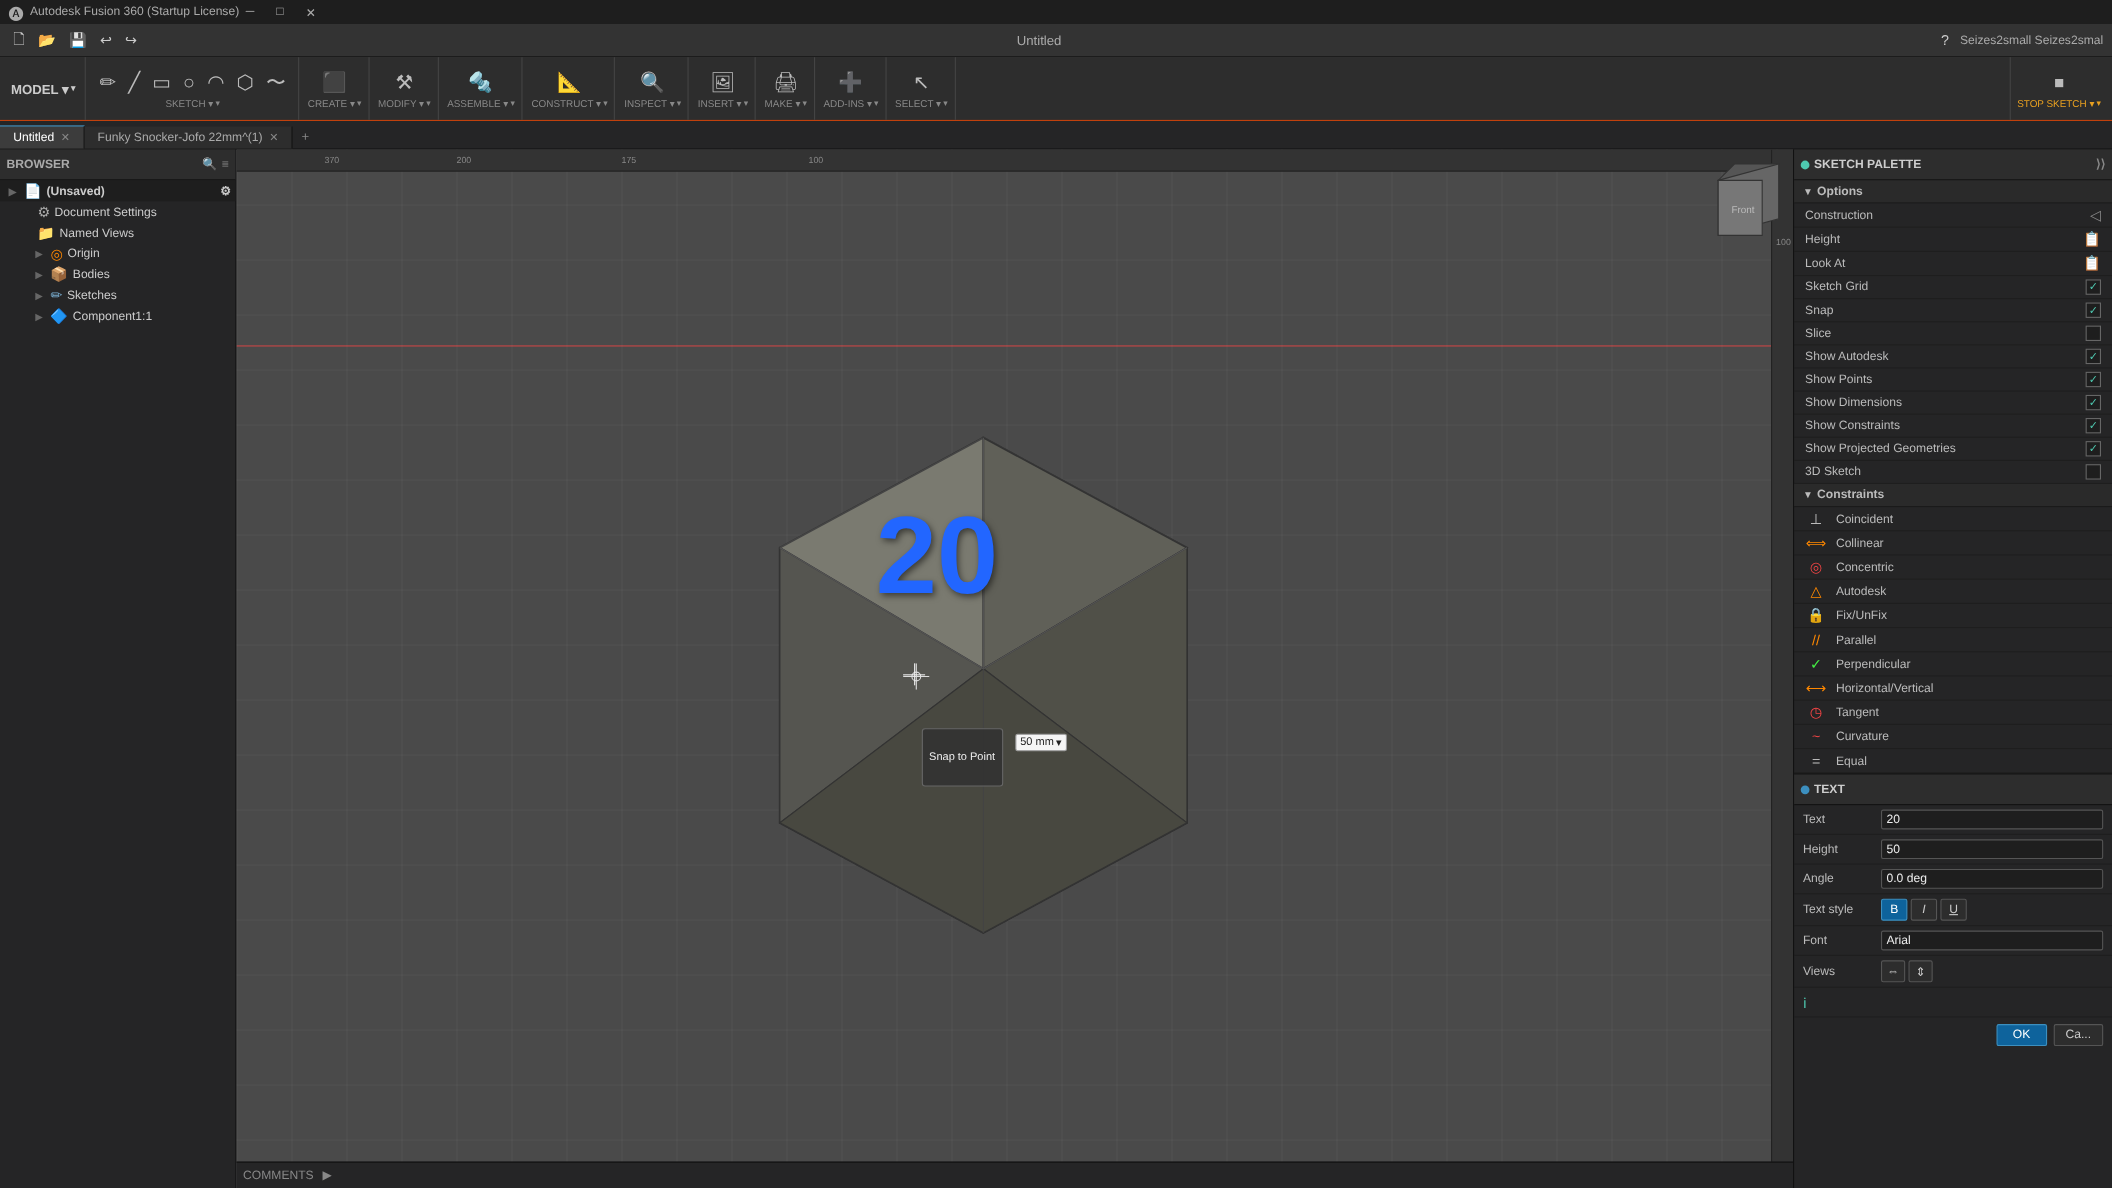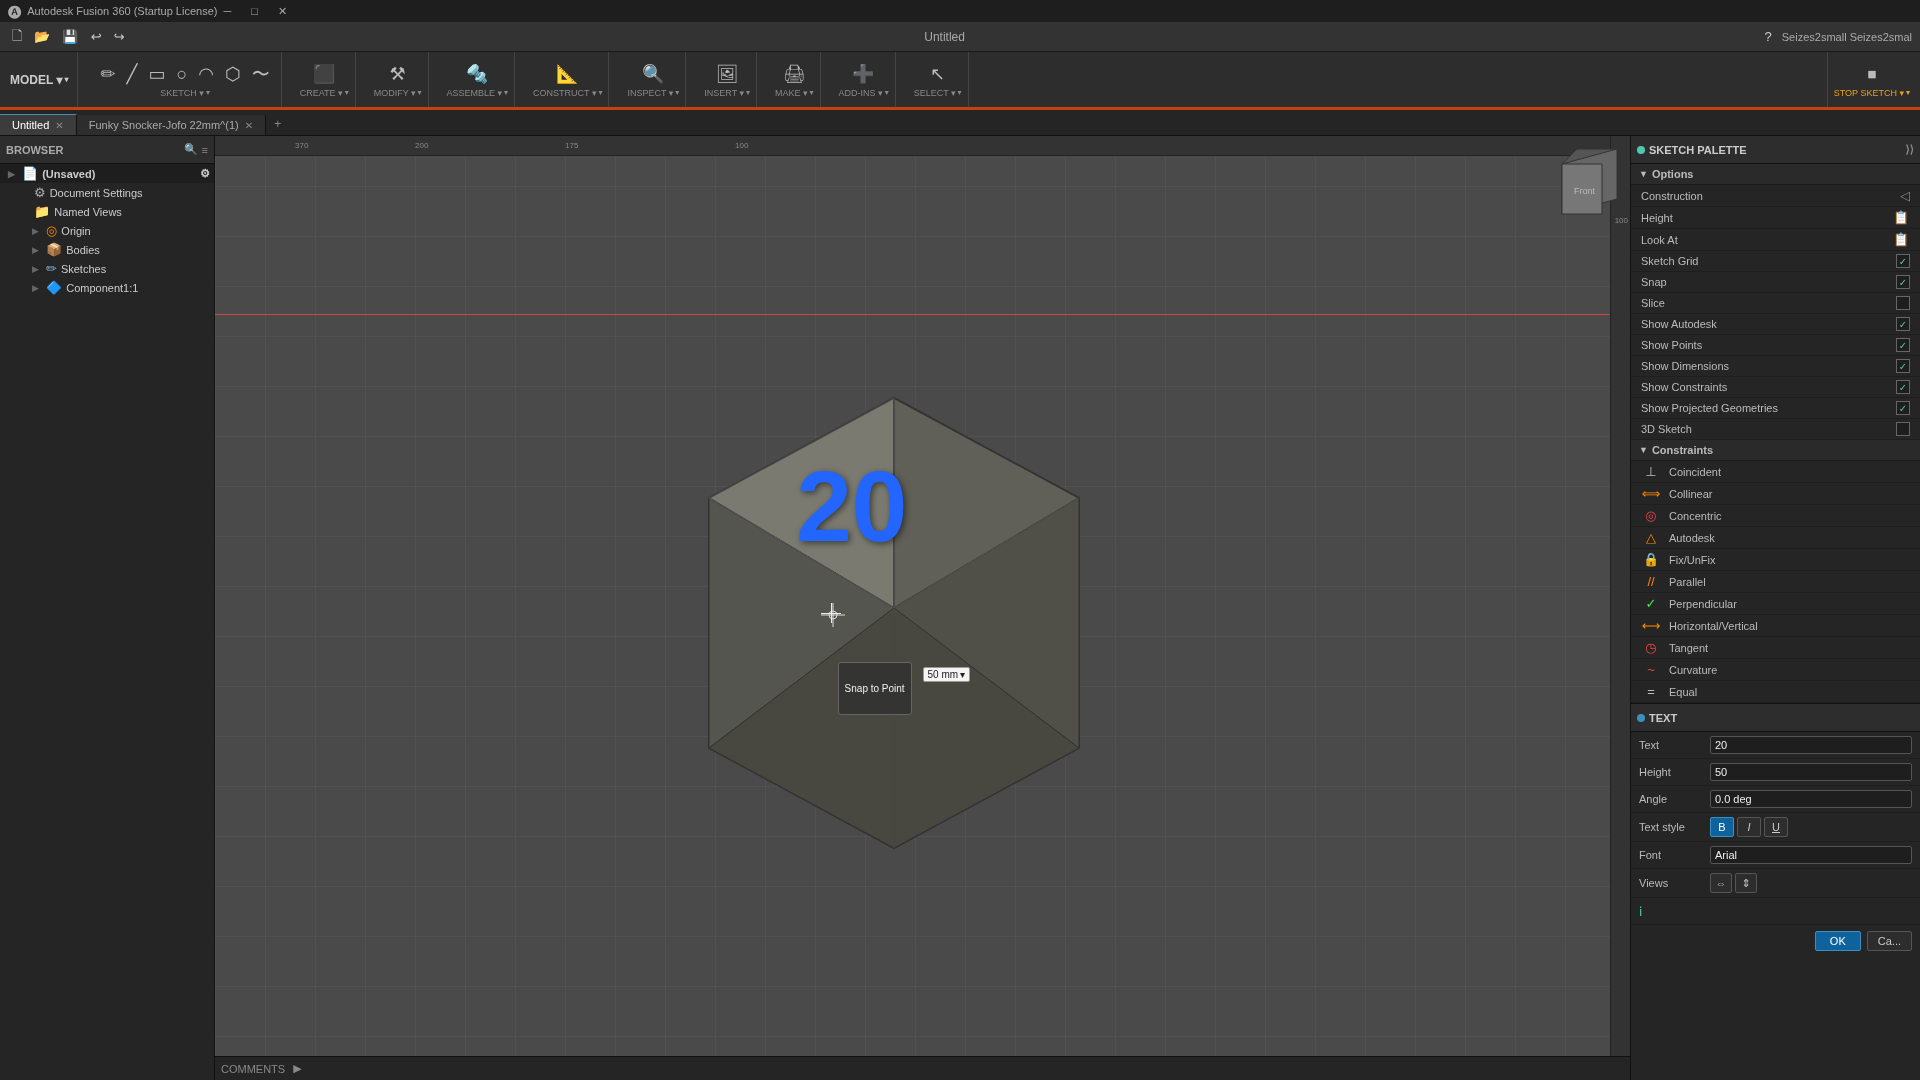--- a/index.html
+++ b/index.html
@@ -18,23 +18,23 @@
     }
     #titlebar-controls { display: flex; gap: 8px; }
     #titlebar-controls span { cursor: pointer; padding: 0 6px; }
 
     
     #toolbar {
       height: 58px;
       background: #2d2d2d;
       display: flex;
       align-items: center;
-      border-bottom: 3px solid #c2410c;
+      border-bottom: 1px solid #c2410c;
       padding: 0 4px;
-      gap: 12px;
+      gap: 2px;
       justify-content: space-between;
     }
     .toolbar-section {
       display: flex;
       flex-direction: column;
       align-items: center;
       padding: 0 6px;
       border-right: 1px solid #444;
       height: 100%;
       justify-content: center;

